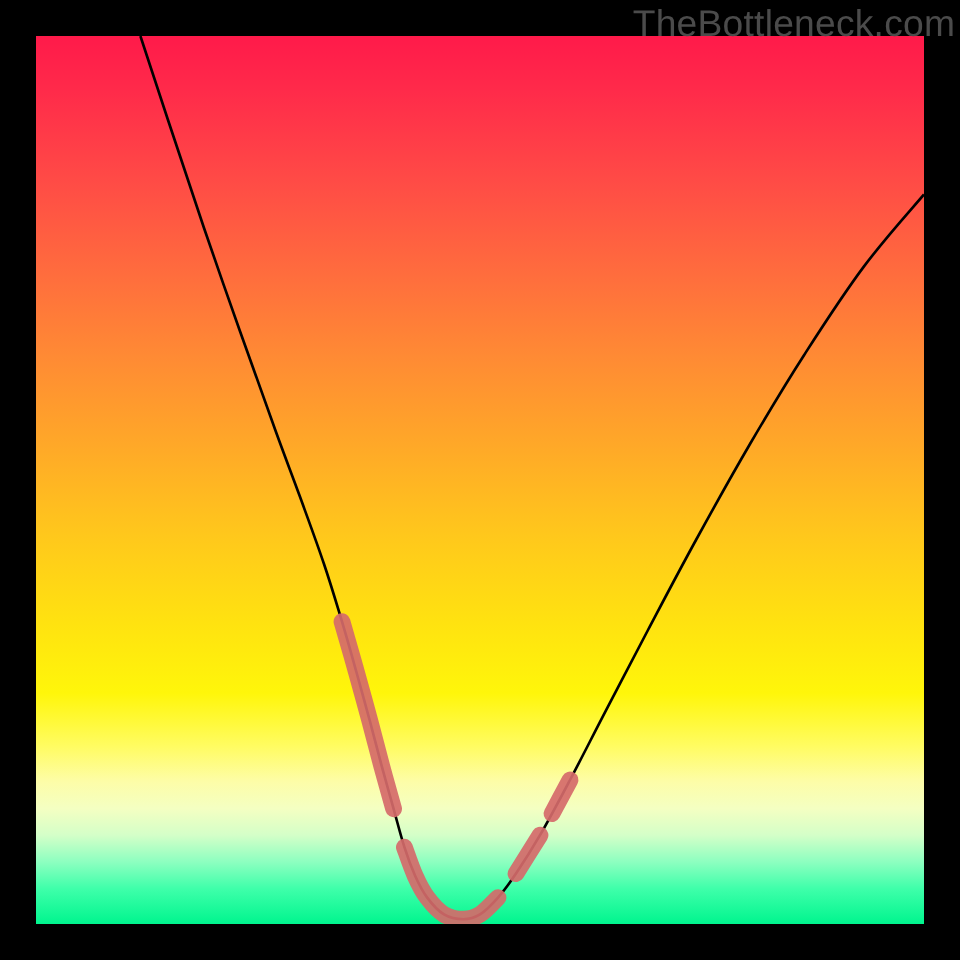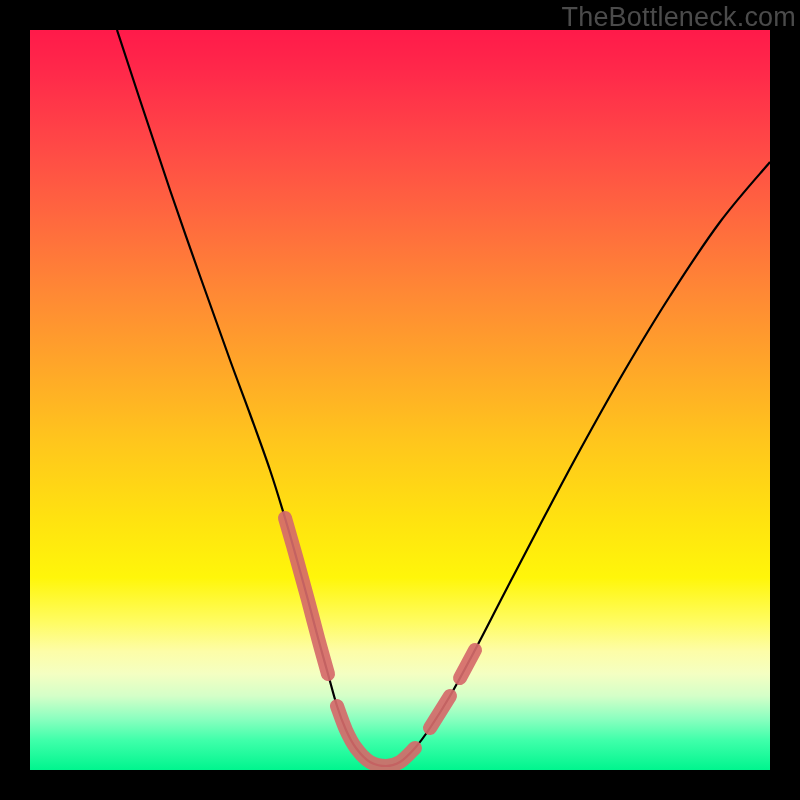--- a/index.html
+++ b/index.html
@@ -50,21 +50,21 @@
       #8dffc0 93%,
       #3fffaa 96%,
       #00f58e 100%
     );
   }
   .watermark {
     position: absolute;
     right: 4px;
     top: 2px;
     color: #4b4b4b;
-    font-size: 27px;
+    font-size: 31px;
     font-weight: 400;
     letter-spacing: 0.2px;
     z-index: 20;
   }
   svg.curve {
     position: absolute;
     left: 0;
     top: 0;
     width: 100%;
     height: 100%;

